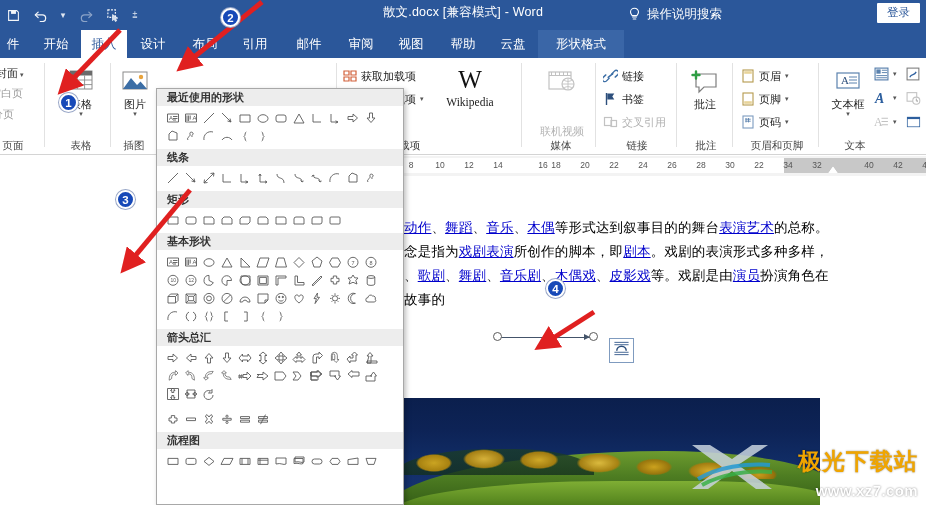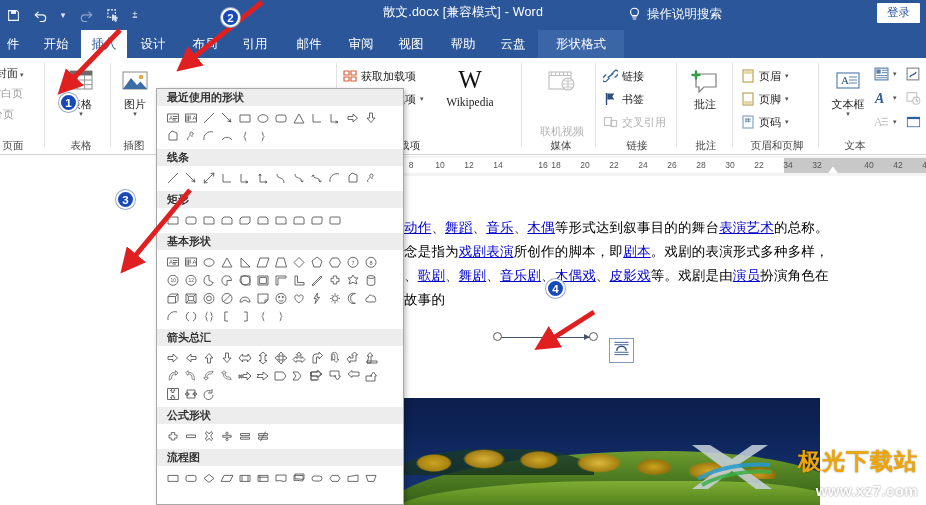--- a/index.html
+++ b/index.html
@@ -1192,21 +1192,20 @@
               <path d="M1 7 l2.5-2v1.3h1.5v1.4H3.5V9Z M13 7 l-2.5-2v1.3H9v1.4h1.5V9Z"></path>
             </svg>
           </div>
           <div class="sh">
             <svg width="14" height="14" viewBox="0 0 14 14" fill="none" stroke="#5a5a5a" stroke-width="0.9" stroke-linejoin="round">
               <path d="M11 8 a4.5 4.5 0 1 1-2.5-4 L10 2.5 V6 H6.5 L8 4.6" fill="none"></path>
             </svg>
           </div>
         </div>
       </div>
-      <div class="sec-head">公式形状</div>
       <div class="shape-rows">
         <div class="shape-row">
           <div class="sh">
             <svg width="14" height="14" viewBox="0 0 14 14" fill="none" stroke="#5a5a5a" stroke-width="0.9" stroke-linejoin="round">
               <path d="M5.3 3.6h3.4v2.4H11v3h-2.3V11H5.3V9H3V6h2.3Z"></path>
             </svg>
           </div>
           <div class="sh">
             <svg width="14" height="14" viewBox="0 0 14 14" fill="none" stroke="#5a5a5a" stroke-width="0.9" stroke-linejoin="round">
               <rect x="2.5" y="6" width="9" height="2.6"></rect>

